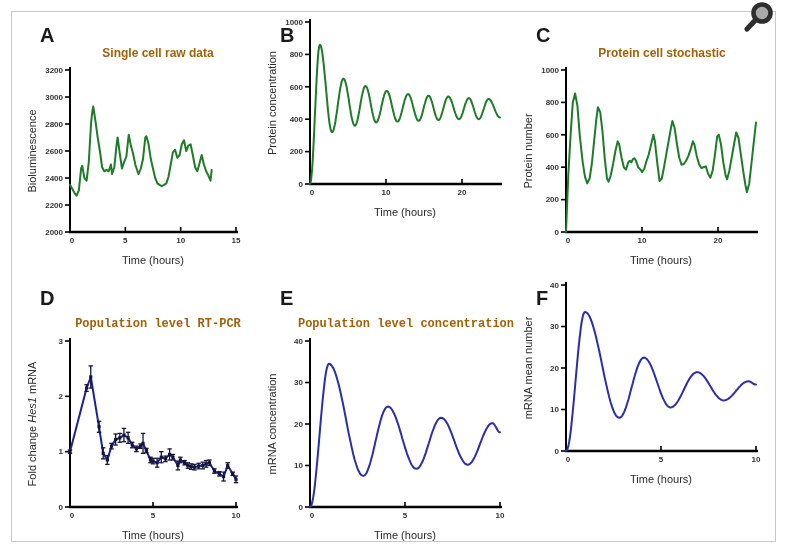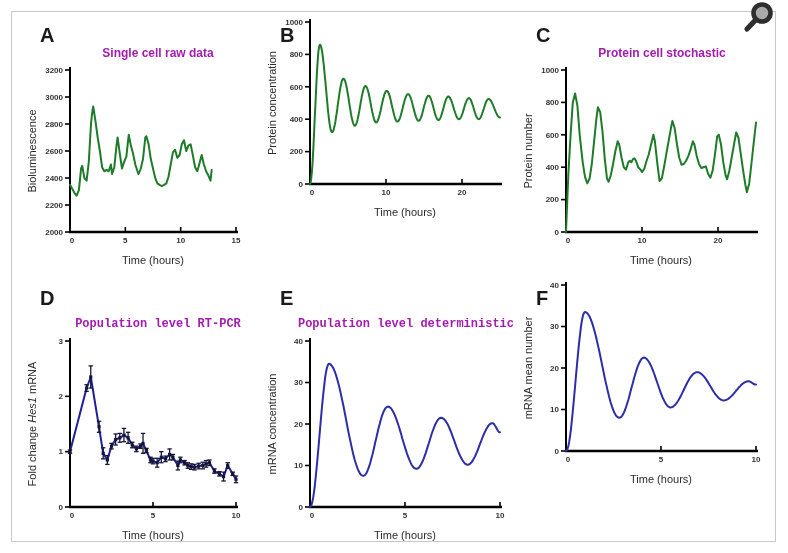--- a/index.html
+++ b/index.html
@@ -11,21 +11,21 @@
   .grid{
     position:absolute;left:8px;top:2px;right:4px;bottom:2px;
     display:grid;grid-template-columns:240px 256px 256px;grid-template-rows:263px 263px;
   }
   .panel{position:relative;}
   .panel-letter{
     position:absolute;left:20px;top:10px;font-size:20px;font-weight:800;color:#1a1a1a;
     letter-spacing:0.5px;
   }
   .panel-title{
-    margin:32px 0 2px 36px;text-align:center;font-size:12px;font-weight:700;color:#a21caf;
+    margin:32px 0 2px 36px;text-align:center;font-size:12px;font-weight:700;color:#a16207;
   }
   .row2 .panel-title{margin-top:40px;font-family:Liberation Mono, monospace;}
   svg.chart{display:block;margin-left:4px;}
   svg.chart text{fill:#222;}
   svg.chart .tick{font-family:"Liberation Sans",sans-serif;font-size:8px;font-weight:700;fill:#333;}
   svg.chart .axlabel{font-family:"Liberation Sans",sans-serif;font-size:11px;font-weight:400;fill:#2b2b2b;}
   .magnifier{position:absolute;right:11px;top:0px;width:36px;height:36px;cursor:pointer;}
 </style>
 </head>
 <body>
@@ -303,21 +303,21 @@
           <rect x="207.08" y="139.20000000000002" width="3.2" height="3.2" fill="#15153A"></rect>
           <line x1="212" y1="149.65333333333334" x2="212" y2="143.01333333333332" stroke="#15153A" stroke-width="1.3"></line>
           <line x1="209.8" y1="143.01333333333332" x2="214.2" y2="143.01333333333332" stroke="#15153A" stroke-width="1.3"></line>
           <line x1="209.8" y1="149.65333333333334" x2="214.2" y2="149.65333333333334" stroke="#15153A" stroke-width="1.3"></line>
           <rect x="210.4" y="144.73333333333335" width="3.2" height="3.2" fill="#15153A"></rect>
         </svg>
     </div>
 
     <div class="panel row2">
       <div class="panel-letter">E</div>
-      <div class="panel-title">Population level deterministic</div>
+      <div class="panel-title">Population level concentration</div>
       <svg class="chart" width="248" height="210">
           <line x1="46" y1="5" x2="46" y2="175" stroke="#000" stroke-width="2"></line>
           <line x1="45" y1="174" x2="238" y2="174" stroke="#000" stroke-width="2.6"></line>
           <line x1="41" y1="174" x2="46" y2="174" stroke="#000" stroke-width="1.6"></line>
           <text x="39" y="176.8" text-anchor="end" class="tick">0</text>
           <line x1="41" y1="132.5" x2="46" y2="132.5" stroke="#000" stroke-width="1.6"></line>
           <text x="39" y="135.3" text-anchor="end" class="tick">10</text>
           <line x1="41" y1="91" x2="46" y2="91" stroke="#000" stroke-width="1.6"></line>
           <text x="39" y="93.8" text-anchor="end" class="tick">20</text>
           <line x1="41" y1="49.5" x2="46" y2="49.5" stroke="#000" stroke-width="1.6"></line>

